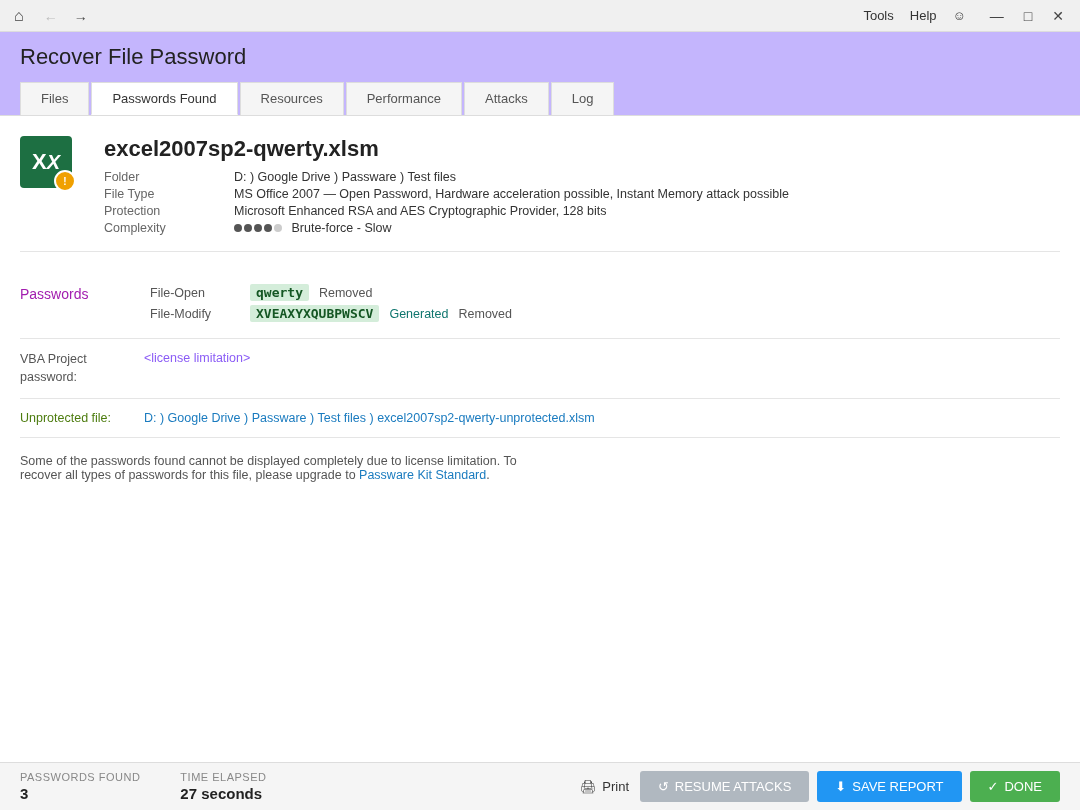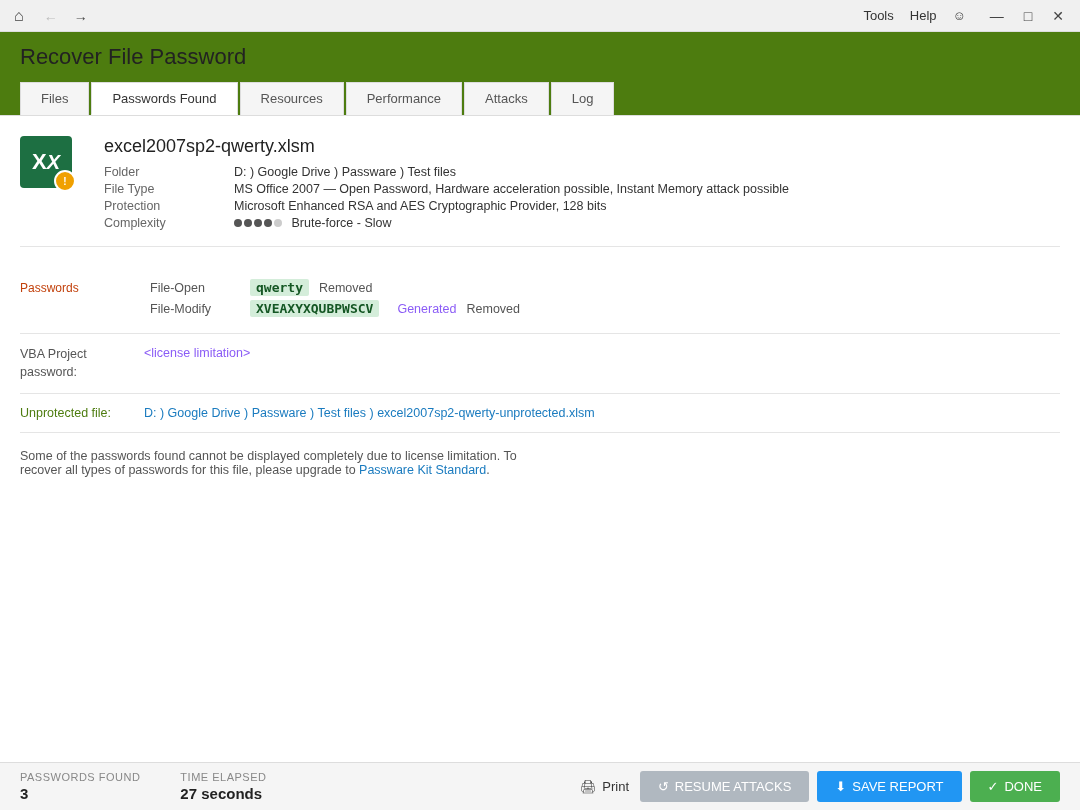--- a/index.html
+++ b/index.html
@@ -76,21 +76,21 @@
       border: none;
       cursor: pointer;
       font-size: 14px;
       color: #444;
       padding: 2px 8px;
       border-radius: 3px;
     }
 
     
     .app-header {
-      background: #4d7c0f;
+      background: #c4b5fd;
       padding: 12px 20px 0 20px;
       border-bottom: 1px solid #ddd;
       flex-shrink: 0;
     }
     .app-title {
       font-size: 22px;
       font-weight: 300;
       color: #222;
       margin-bottom: 12px;
     }
@@ -168,22 +168,22 @@
       border-radius: 50%;
       display: flex;
       align-items: center;
       justify-content: center;
       font-size: 10px;
       font-weight: bold;
       color: white;
       border: 2px solid white;
     }
     .file-title {
-      font-size: 18px;
-      font-weight: 400;
+      font-size: 22px;
+      font-weight: 700;
       color: #222;
       margin-bottom: 8px;
     }
     .file-meta {
       display: grid;
       grid-template-columns: 120px 1fr;
       gap: 3px 10px;
       font-size: 12.5px;
     }
     .meta-label {
@@ -215,22 +215,22 @@
     .section {
       padding: 12px 0;
       border-bottom: 1px solid #e5e5e5;
     }
     .section-grid {
       display: grid;
       grid-template-columns: 120px 1fr;
       gap: 6px 10px;
     }
     .section-label {
-      color: #c2410c;
-      font-size: 12px;
+      color: #a21caf;
+      font-size: 14px;
       padding-top: 2px;
     }
     .password-row {
       display: flex;
       align-items: center;
       gap: 10px;
       margin-bottom: 4px;
     }
     .pw-type {
       color: #555;
@@ -244,23 +244,22 @@
       font-weight: 600;
       padding: 1px 6px;
       border-radius: 2px;
       font-family: monospace;
     }
     .pw-status {
       color: #555;
       font-size: 12.5px;
     }
     .pw-generated {
-      color: #8b5cf6;
-      font-size: 12.5px;
-      margin-left: 8px;
+      color: #0f766e;
+      font-size: 12.5px;
     }
 
     
     .vba-section {
       padding: 12px 0;
       border-bottom: 1px solid #e5e5e5;
     }
     .vba-grid {
       display: grid;
       grid-template-columns: 120px 1fr;

